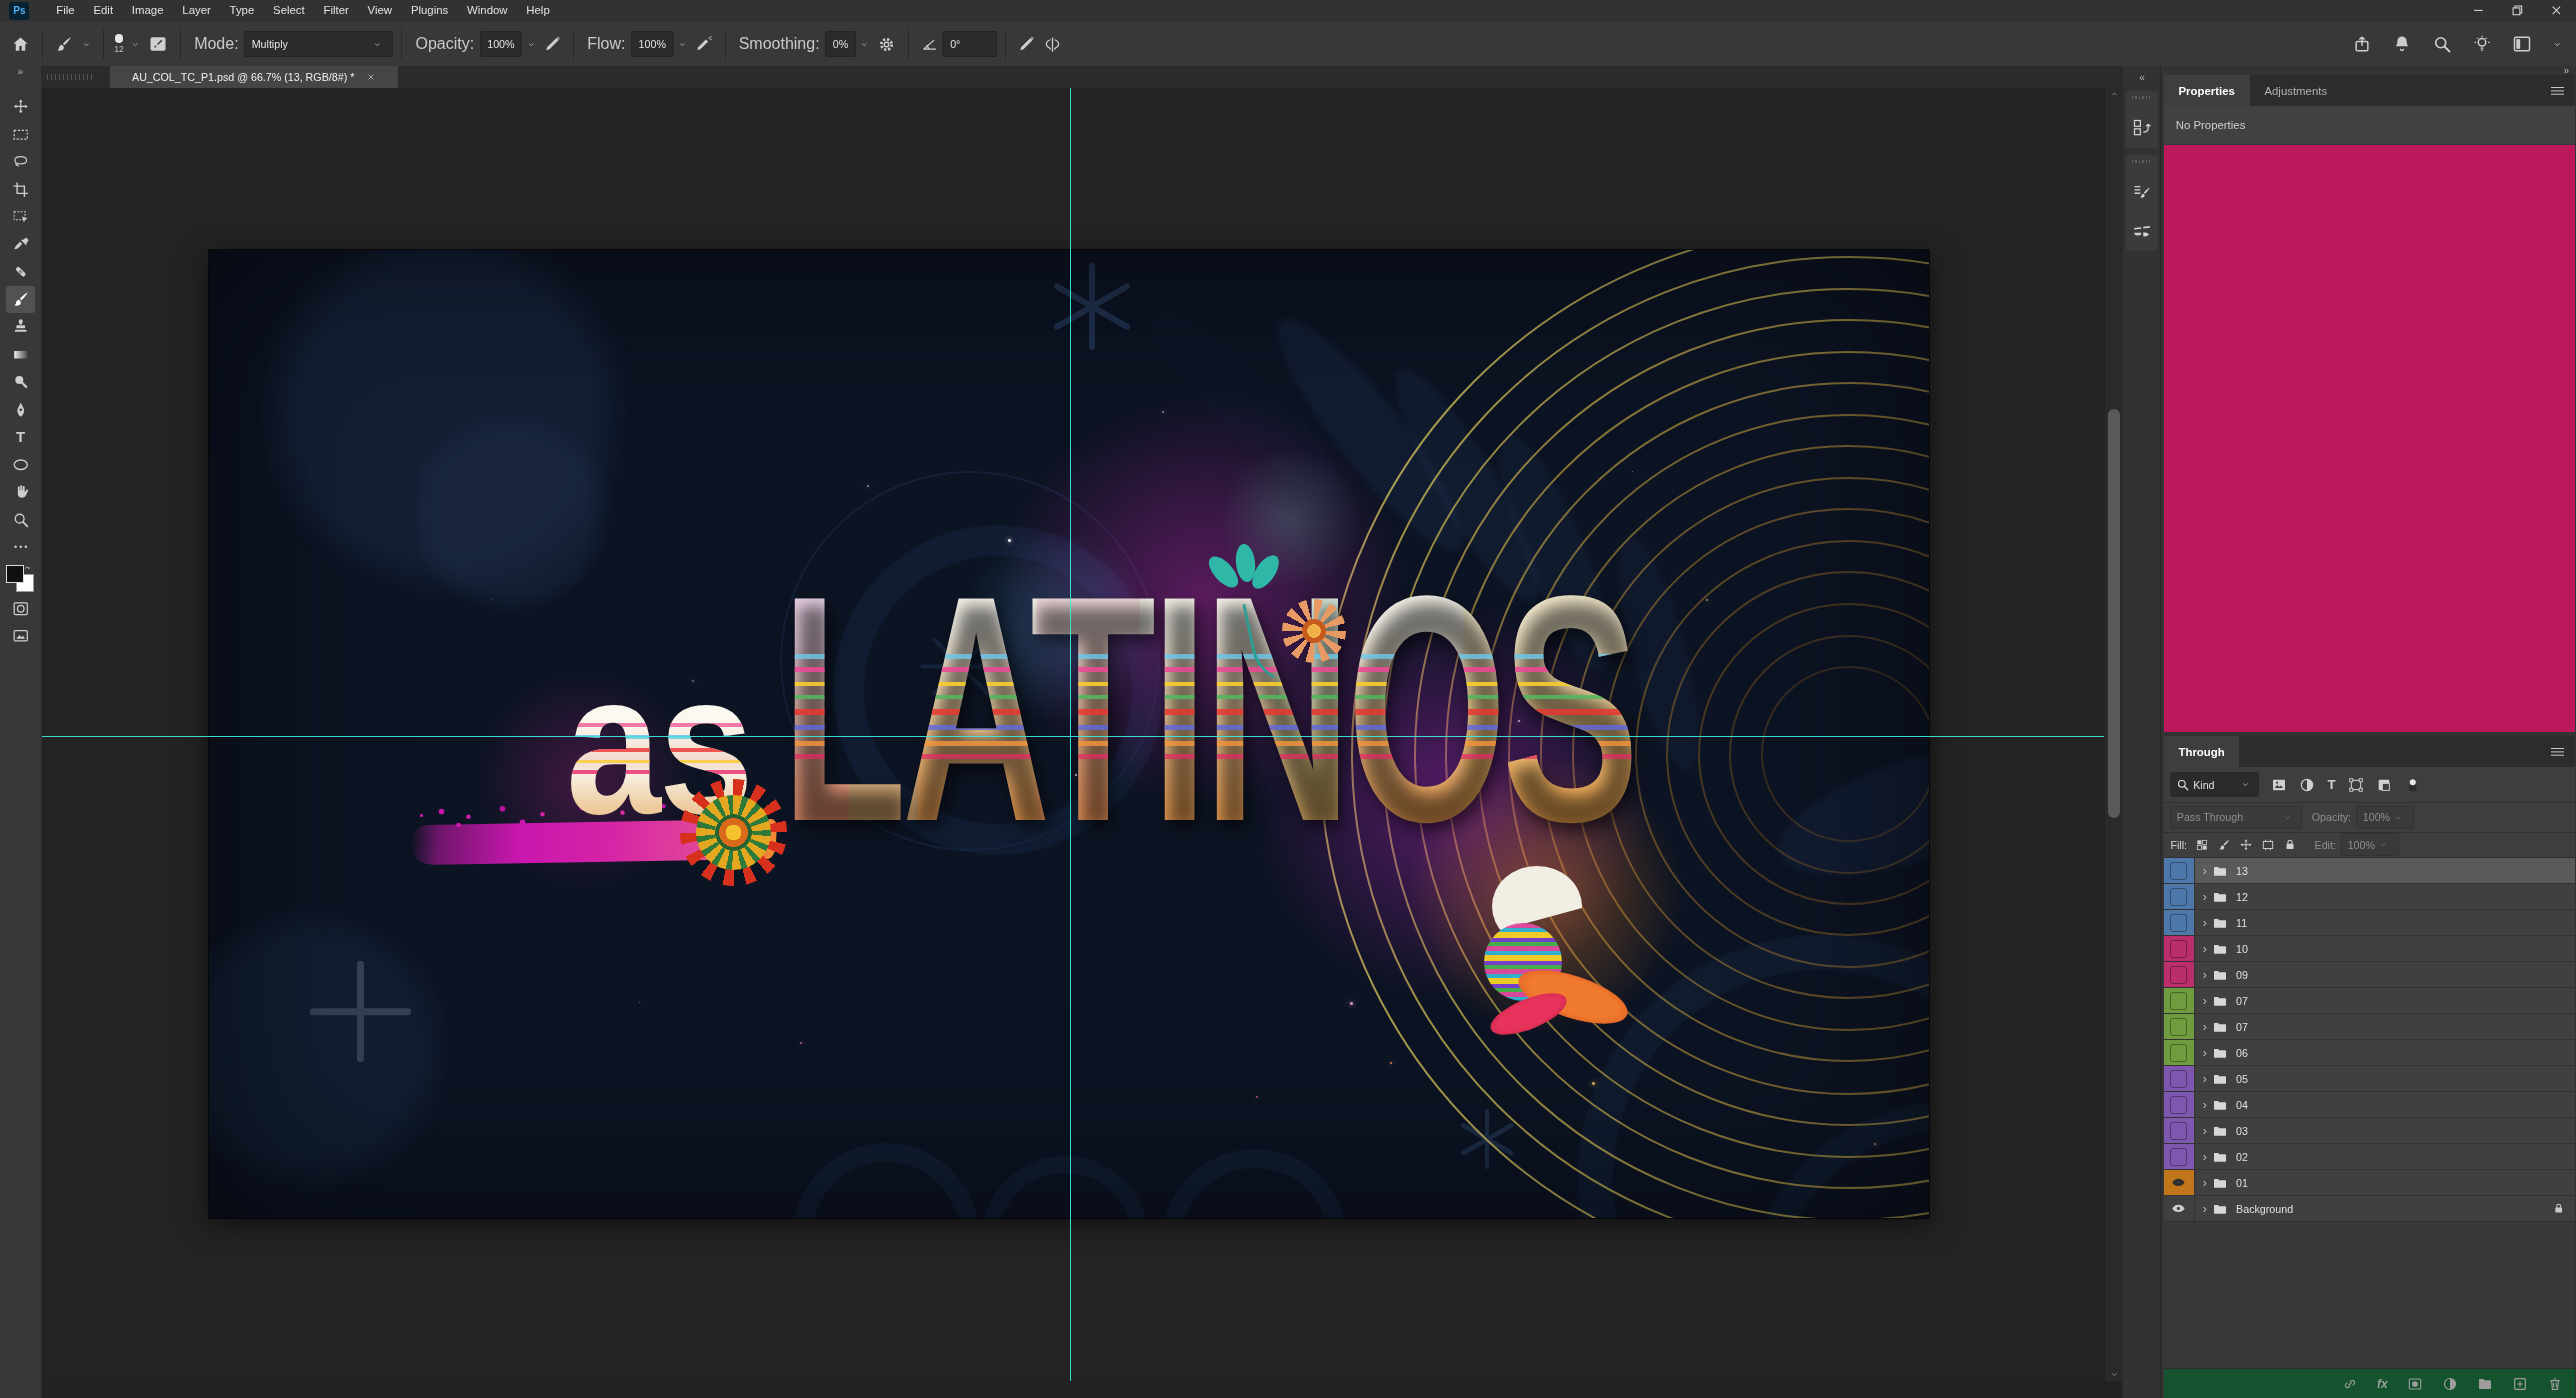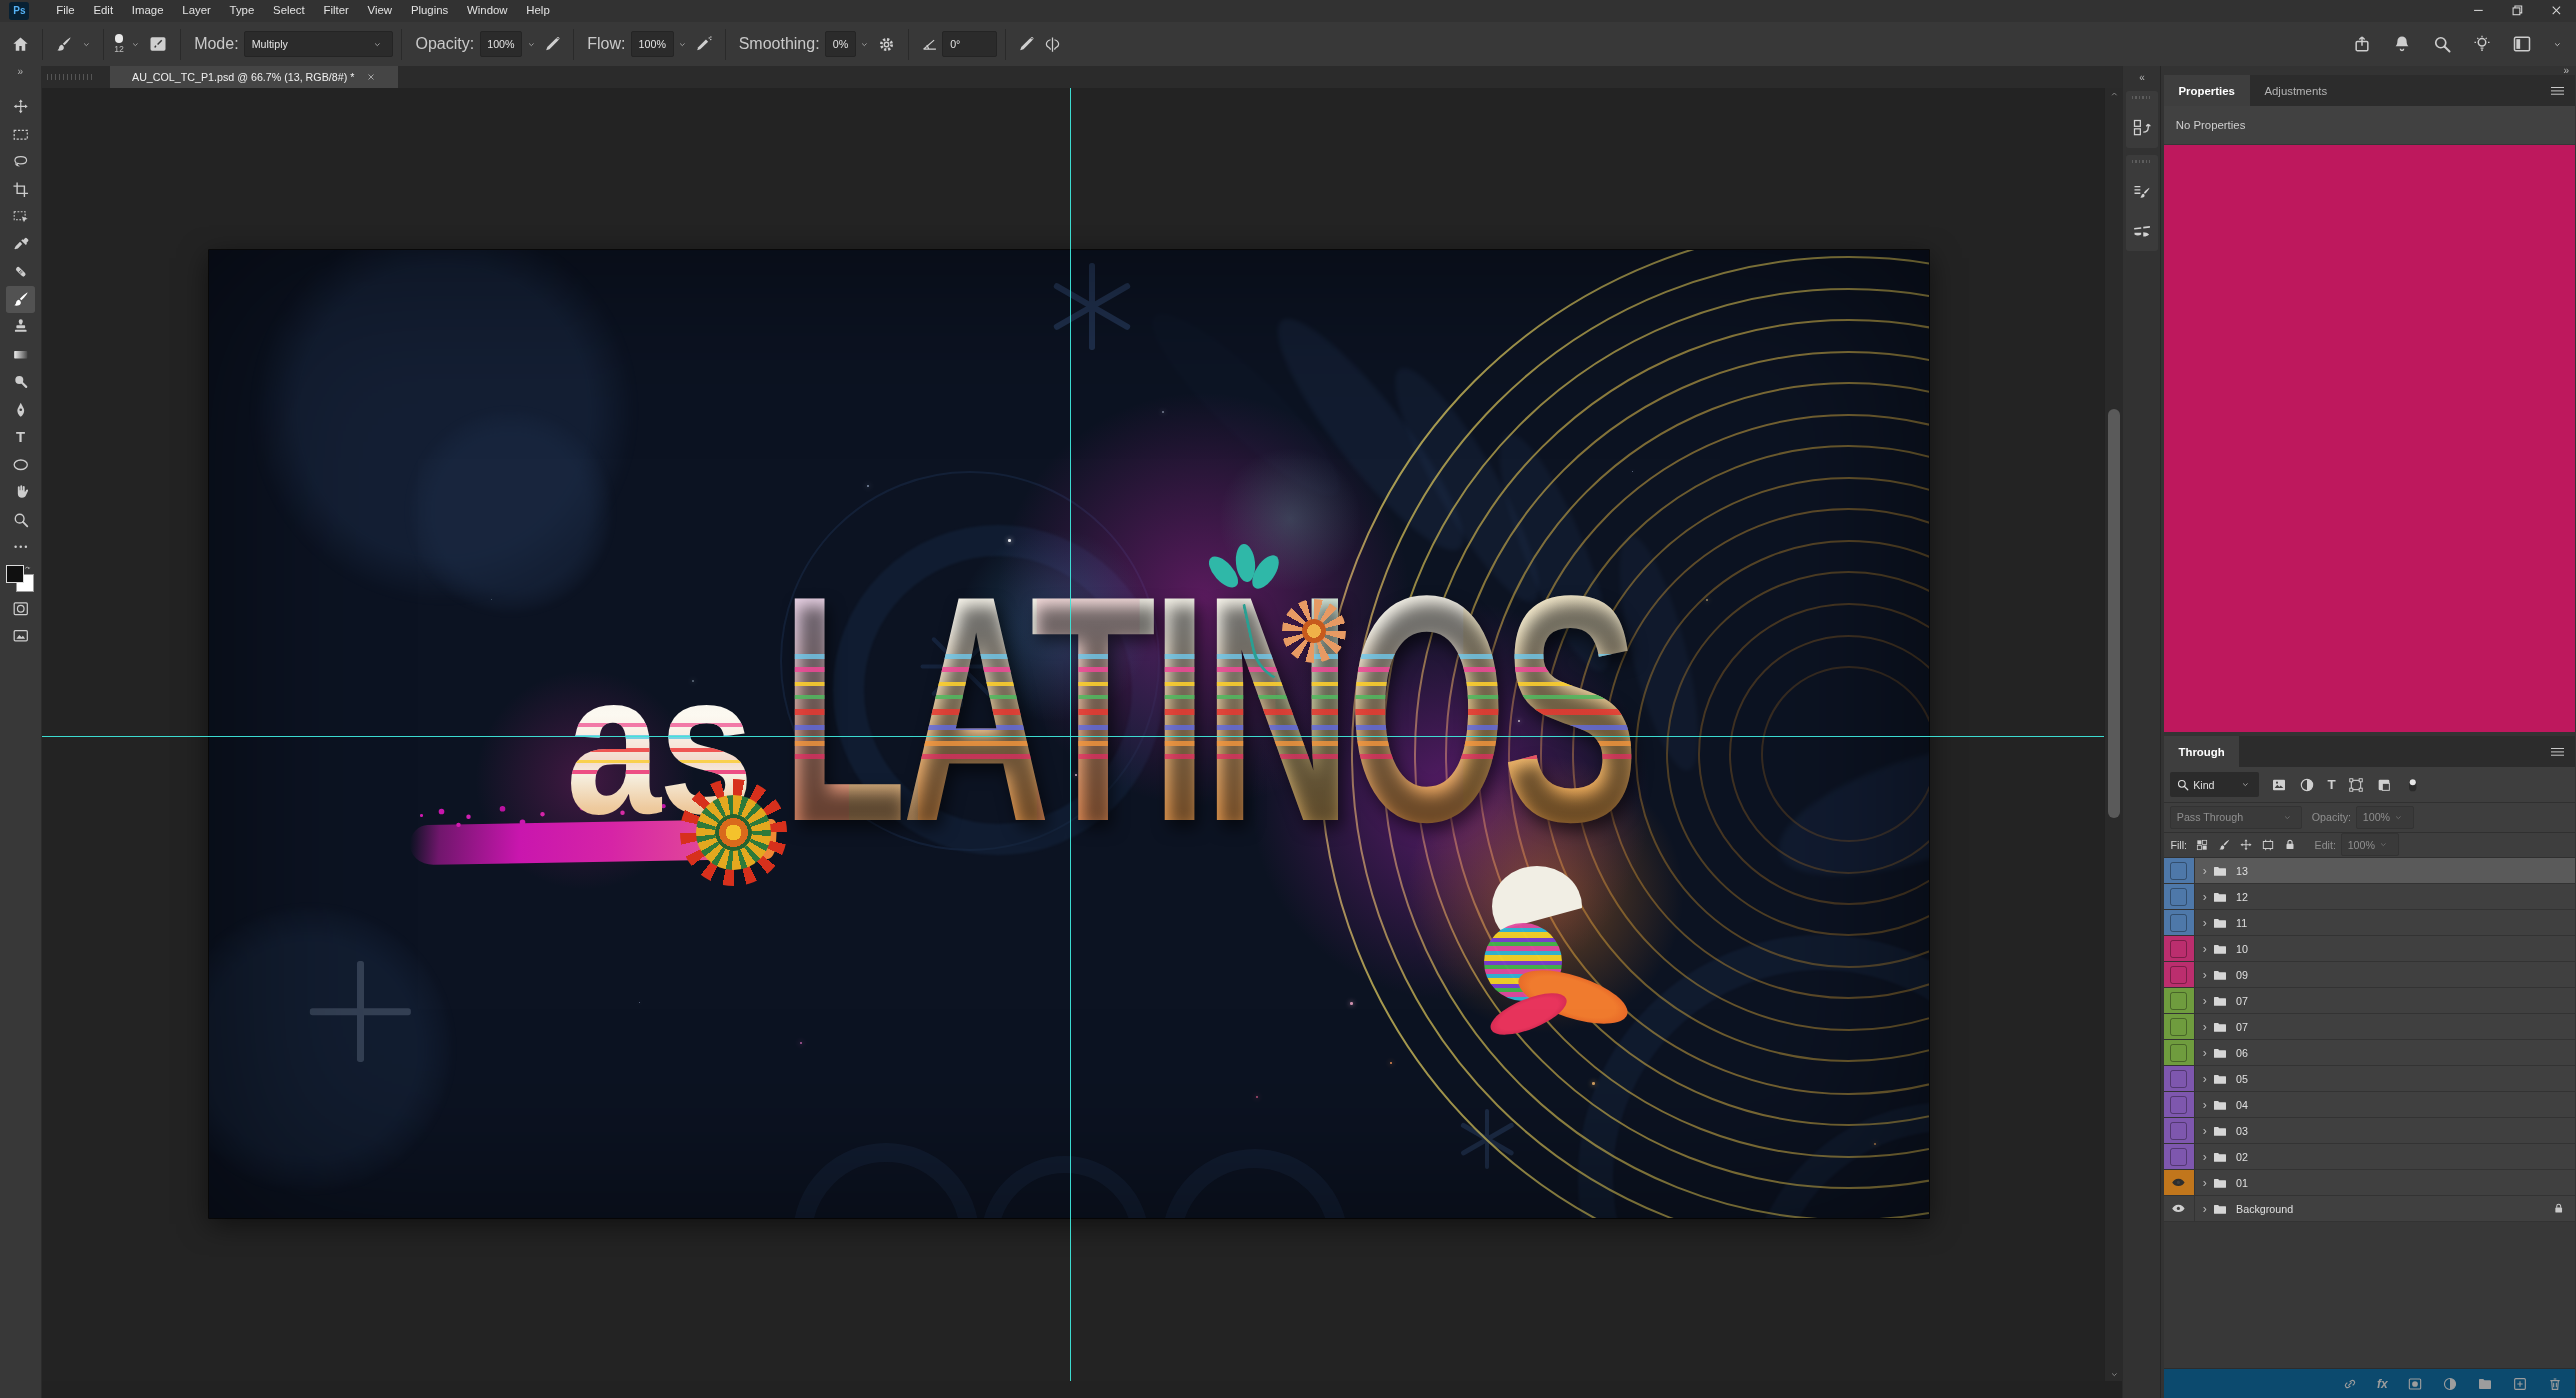--- a/index.html
+++ b/index.html
@@ -172,21 +172,21 @@
     border-bottom:0.7px solid #303030;box-sizing:border-box;font-size:10.7px;}
   .lkicon{margin-left:8px;color:#d0d0d0;display:flex;}
   #llist{position:absolute;left:0;top:122px;width:411px;height:510px;background:#383838;overflow:hidden;}
   .lrow{height:25px;display:flex;align-items:center;border-bottom:0.7px solid #333;background:#404040;}
   .lrow.selected{background:#5a5a5a;}
   .eyecell{width:31px;height:100%;flex:none;display:flex;align-items:center;justify-content:center;border-right:0.7px solid #333;box-sizing:border-box;}
   .eyebox{width:14.8px;height:16px;border:1.3px solid rgba(0,0,0,.35);border-radius:2.7px;}
   .lchev{color:#b9b9b9;font-size:12px;margin:0 5.4px 0 8px;}
   .lname{margin-left:8px;font-size:10.7px;color:#e0e0e0;}
   .lrow .rowlock{margin-left:auto;margin-right:9.4px;color:#c9c9c9;display:flex;}
-  #lbottom{position:absolute;left:0;bottom:0;width:411px;height:31px;background:#0c4a6e;border-top:0.7px solid #2c2c2c;
+  #lbottom{position:absolute;left:0;bottom:0;width:411px;height:31px;background:#14532d;border-top:0.7px solid #2c2c2c;
     display:flex;align-items:center;justify-content:flex-end;gap:19px;padding-right:12px;box-sizing:border-box;color:#9d9d9d;}
   .bicon{display:flex;align-items:center;color:#9d9d9d;}
   .fx-label{font-size:12px;font-style:italic;font-weight:bold;color:#9d9d9d;}
 </style>
 </head>
 <body>
 
 <div id="screen">
 
   <div id="menubar">

